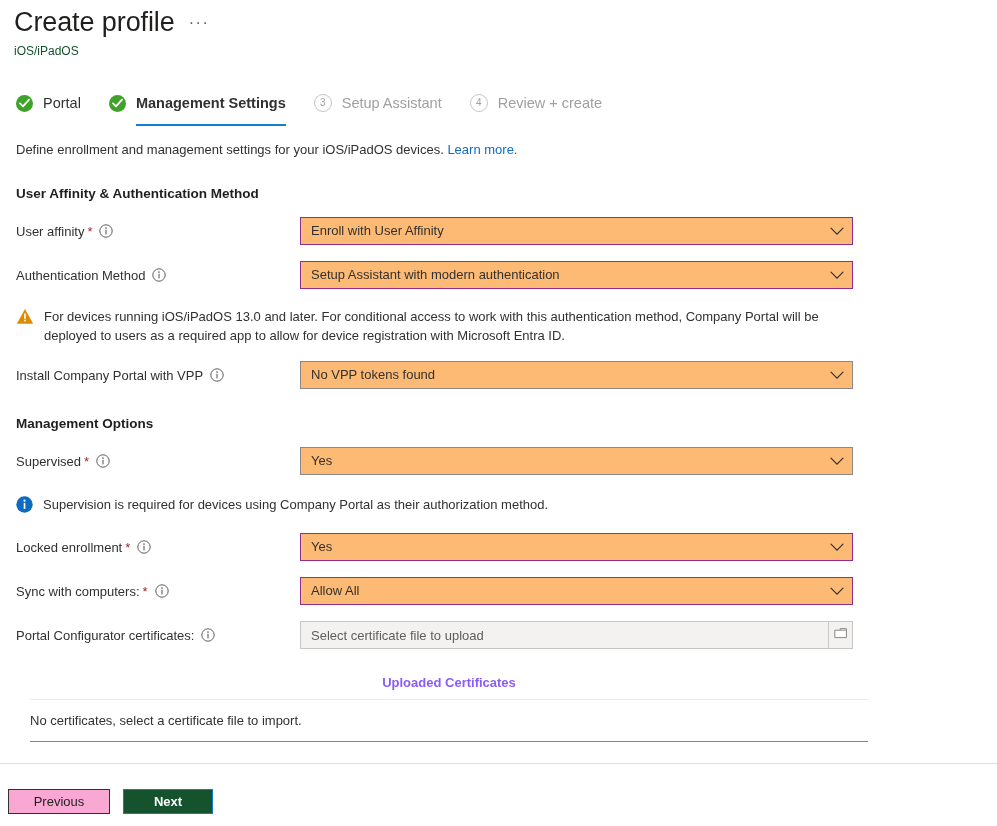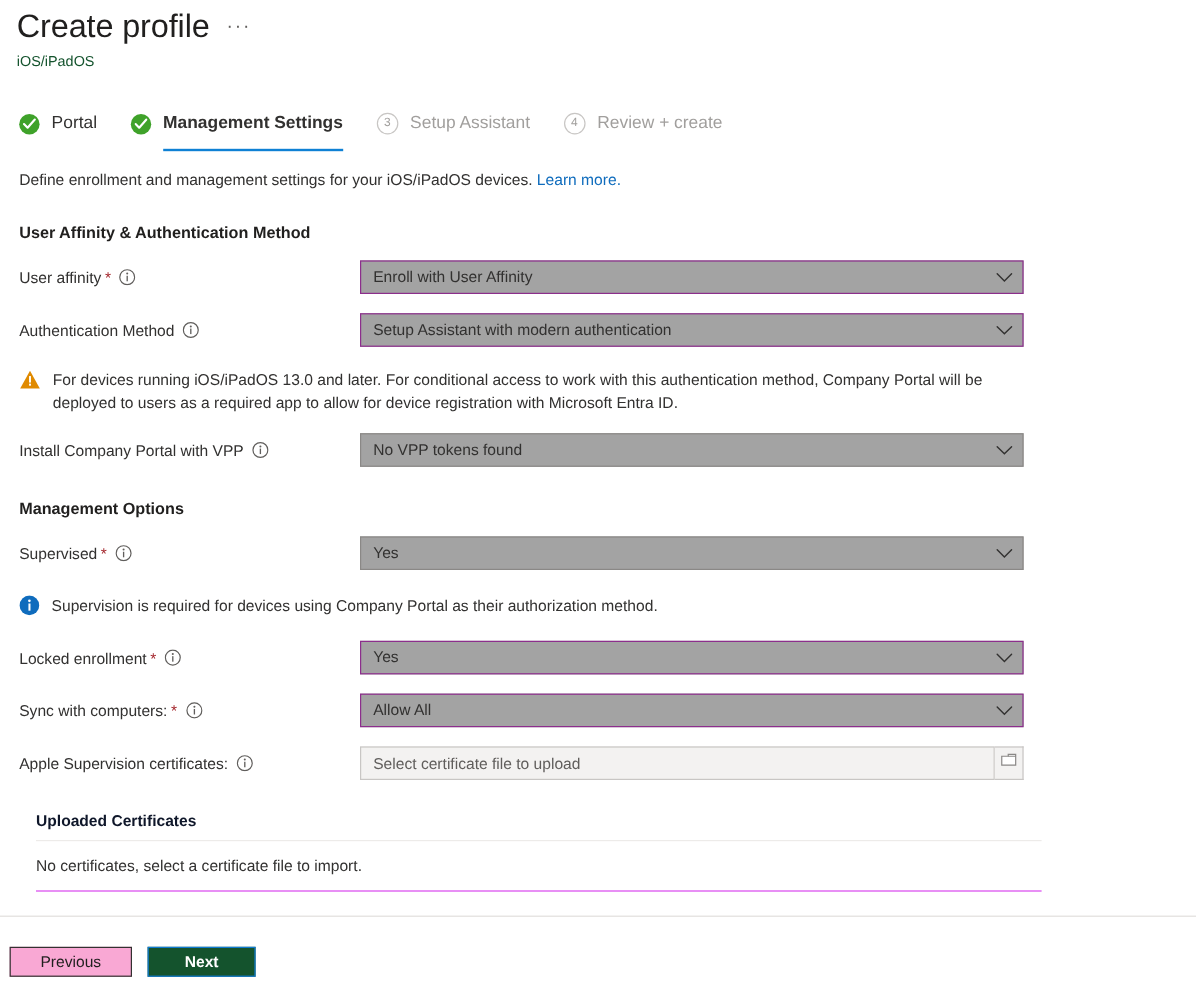--- a/index.html
+++ b/index.html
@@ -147,21 +147,21 @@
     width: 14px; height: 14px;
     margin-left: 7px;
     flex: 0 0 auto;
     cursor: pointer;
   }
   .field { flex: 1 1 auto; max-width: 553px; }
 
   .dropdown {
     height: 28px;
     border: 1px solid #8a8886;
-    background: #a3a3a3;
+    background: #fdba74;
     display: flex;
     align-items: center;
     padding: 0 8px 0 10px;
     font-size: 13px;
     color: #323130;
     cursor: pointer;
     box-sizing: border-box;
   }
   .dropdown.accent { border-color: #8c2e8c; }
   .dropdown .dd-value { flex: 1 1 auto; line-height: 16px; }
@@ -210,23 +210,24 @@
 
   
   .cert-grid {
     margin-top: 22px;
     max-width: 838px;
     margin-left: 14px;
   }
   .cert-grid-header {
     font-size: 13px;
     font-weight: bold;
-    color: #0f172a;
+    color: #8b5cf6;
     padding: 4px 0 9px 0;
     border-bottom: 1px solid #edebe9;
+    text-align: center;
   }
   .cert-grid-row {
     font-size: 13px;
     color: #323130;
     padding: 13px 0 13px 0;
     border-bottom: 1px solid #d946ef;
   }
 
   
   .footer-sep {
@@ -481,21 +482,21 @@
           <svg width="14" height="9" viewBox="0 0 14 9">
               <path d="M1 1.2 L7 7.2 L13 1.2" stroke="#323130" stroke-width="1.2" fill="none" stroke-linecap="round"></path>
             </svg>
         </span>
       </div>
     </div>
   </div>
 
   <div class="form-row">
     <div class="form-label">
-      <span>Apple Supervision certificates:</span>
+      <span>Portal Configurator certificates:</span>
       <span class="info-icon">
         <svg width="14" height="14" viewBox="0 0 14 14">
             <circle cx="7" cy="7" r="6.2" fill="none" stroke="#605e5c" stroke-width="1"></circle>
             <circle cx="7" cy="4" r="0.85" fill="#605e5c"></circle>
             <rect x="6.45" y="5.8" width="1.1" height="4.6" fill="#605e5c"></rect>
           </svg>
       </span>
     </div>
     <div class="field">
       <div class="upload-row">

